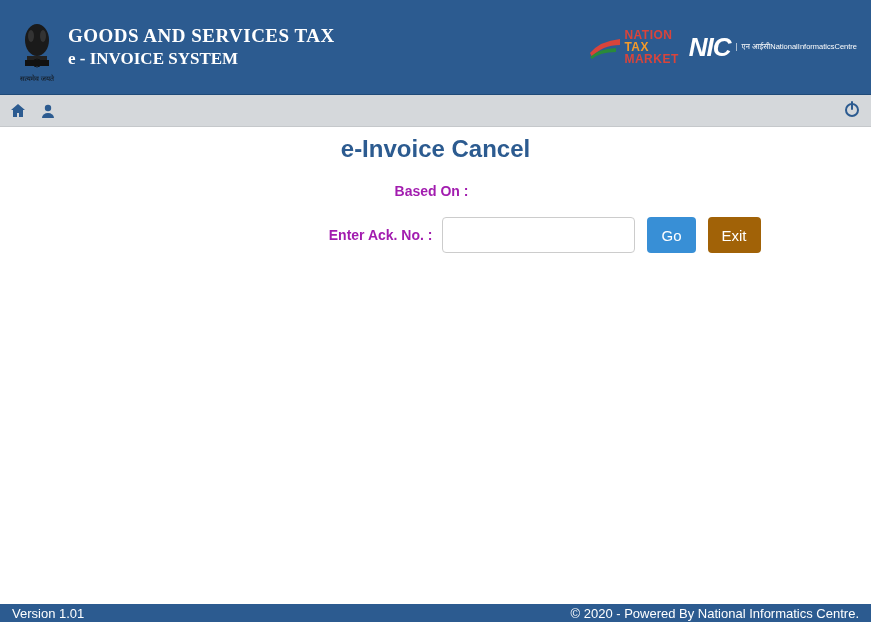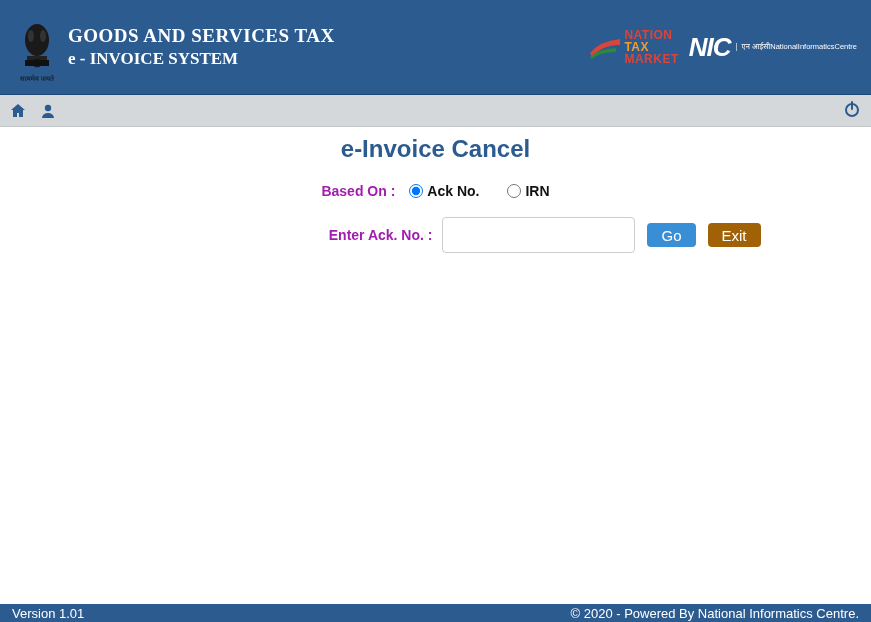--- a/index.html
+++ b/index.html
@@ -186,21 +186,21 @@
     }
     .text-input {
       width: 193px;
       height: 36px;
       border: 1px solid #ccc;
       border-radius: 4px;
       padding: 0 10px;
       font-size: 14px;
     }
     .btn {
-      height: 24px;
+      height: 36px;
       border: none;
       border-radius: 4px;
       color: #fff;
       font-size: 15px;
       padding: 0 14px;
       cursor: pointer;
     }
     .btn-go {
       background: #388fd6;
       margin-left: 6px;
@@ -291,30 +291,20 @@
         </svg>
     </span>
   </div>
 </div>
 
 <main class="main">
   <h2 class="page-title">e-Invoice Cancel</h2>
 
   <div class="form-row">
     <span class="label label-basedon">Based On :</span>
-    <div class="radio-group">
-      <label class="radio-option">
-        <input type="radio" name="basedon" checked="" style="">
-        <span>Ack No.</span>
-      </label>
-      <label class="radio-option">
-        <input type="radio" name="basedon" style="">
-        <span>IRN</span>
-      </label>
-    </div>
   </div>
 
   <div class="form-row form-row-2">
     <span class="label label-ack">Enter Ack. No. :</span>
     <input type="text" class="text-input" value="" style="">
     <button class="btn btn-go">Go</button>
     <button class="btn btn-exit">Exit</button>
   </div>
 </main>
 

